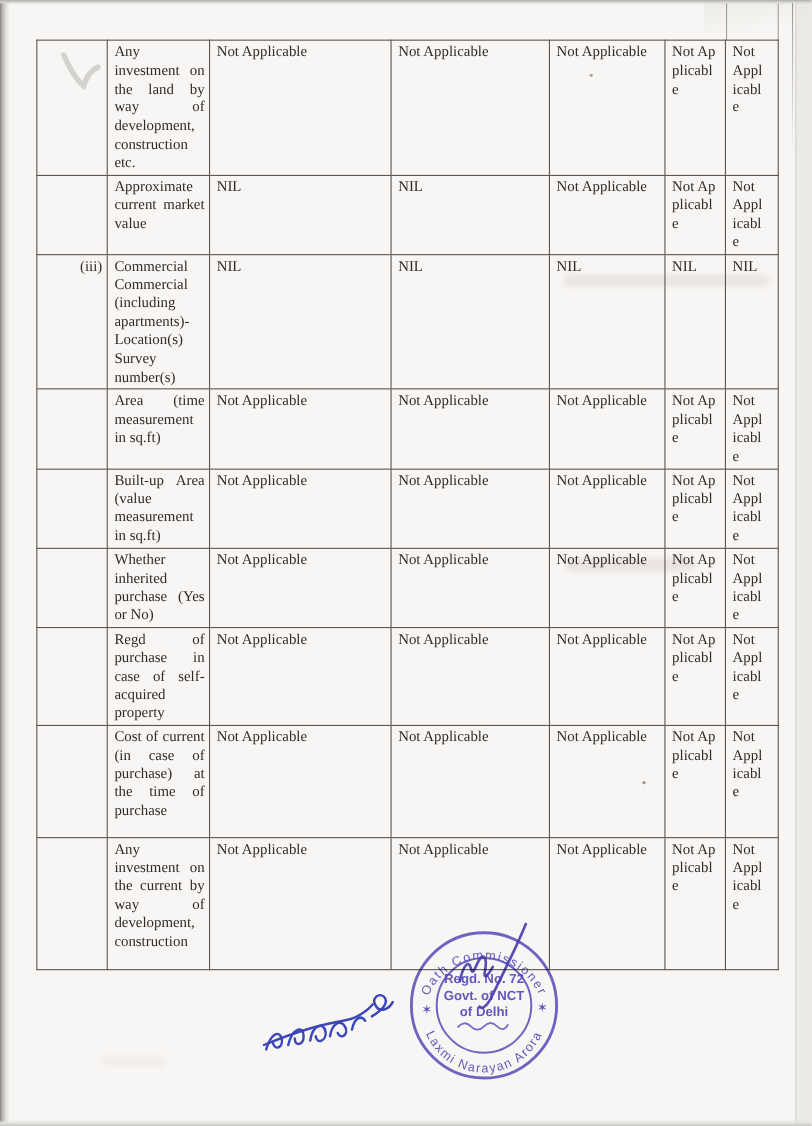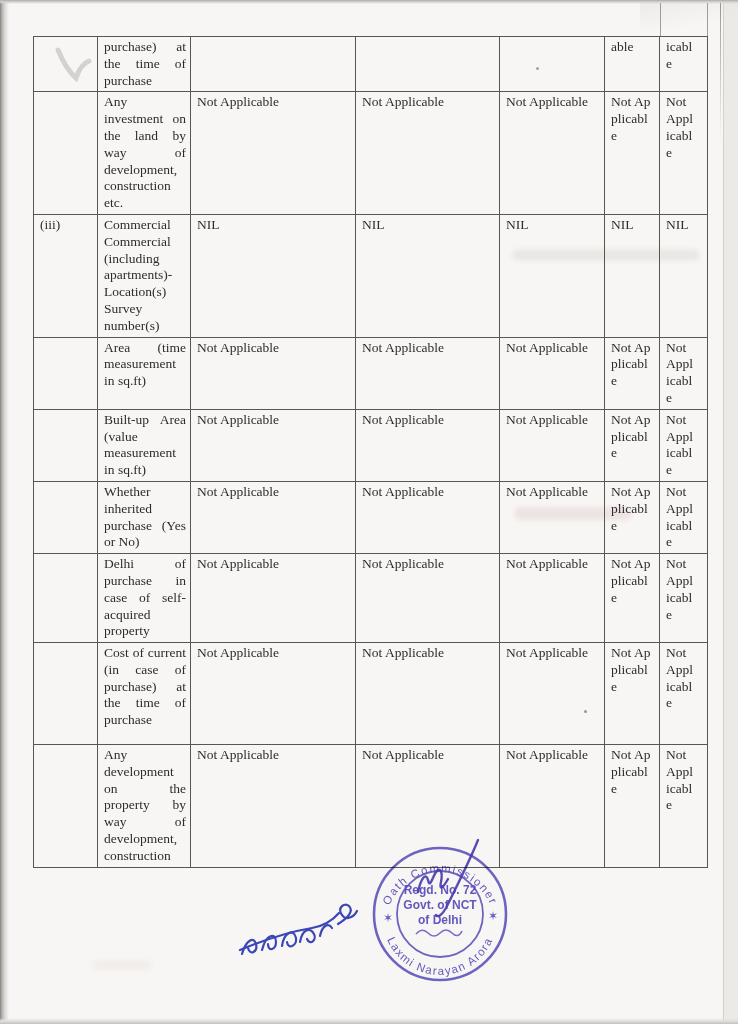--- a/index.html
+++ b/index.html
@@ -22,21 +22,21 @@
   .stub{position:absolute;top:3px;width:1px;height:34px;background:rgba(90,86,80,.55);z-index:3;}
   .stub.a{left:660px;} .stub.b{left:707px;}
   .edge-line-tr{position:absolute;left:720px;top:0;width:1px;height:140px;z-index:3;
     background:linear-gradient(to bottom,rgba(110,107,102,.7),rgba(110,107,102,0));}
 
   
   table.sheet{position:absolute;left:33px;top:36px;border-collapse:collapse;table-layout:fixed;
     width:675px;z-index:4;}
   table.sheet td{border:1px solid #5a564f;vertical-align:top;padding:2px 4px 2px 6px;
     font:13.5px/16.8px "Liberation Serif",serif;color:#2f2b27;overflow:hidden;}
-  td.c1{padding-left:4px;}
+  td.c1{padding-left:4px;text-align:right;}
   td.c2 .inner{display:block;text-align:justify;text-align-last:left;}
   .i6{display:block;width:42px;word-break:break-all;}
   .i7{display:block;width:30px;word-break:break-all;}
 
   
   .checkmark{position:absolute;left:50px;top:42px;z-index:5;opacity:.75;}
 
   
   .bleed{position:absolute;z-index:2;border-radius:6px;filter:blur(2.5px);}
   .bleed1{left:512px;top:249px;width:188px;height:12px;background:#9b8a84;opacity:.14;}
@@ -80,42 +80,42 @@
     <colgroup>
       <col style="width:64px">
         <col style="width:93px">
         <col style="width:165px">
       <col style="width:144px">
         <col style="width:105px">
         <col style="width:55px">
         <col style="width:48px">
     </colgroup>
     <tbody>
-        <tr style="height: 53px;">
-          <td class="c1"><span class="inner i1"></span></td>
-          <td class="c2">
-            <span class="inner i2">purchase) at the time of purchase</span>
-          </td>
-          <td class="c3"><span class="inner i3"></span></td>
-          <td class="c4"><span class="inner i4"></span></td>
-          <td class="c5"><span class="inner i5"></span></td>
-          <td class="c6">
-            <span class="inner i6">able</span>
-          </td>
-          <td class="c7">
-            <span class="inner i7">icabl e</span>
-          </td>
-        </tr>
         <tr style="height: 118px;">
           <td class="c1"><span class="inner i1"></span></td>
           <td class="c2">
             <span class="inner i2">Any investment on the land by way of development, construction etc.</span>
           </td>
           <td class="c3"><span class="inner i3">Not Applicable</span></td>
           <td class="c4"><span class="inner i4">Not Applicable</span></td>
+          <td class="c5"><span class="inner i5">Not Applicable</span></td>
+          <td class="c6">
+            <span class="inner i6">Not Applicable</span>
+          </td>
+          <td class="c7">
+            <span class="inner i7">Not Applicable</span>
+          </td>
+        </tr>
+        <tr style="height: 67px;">
+          <td class="c1"><span class="inner i1"></span></td>
+          <td class="c2">
+            <span class="inner i2">Approximate current market value</span>
+          </td>
+          <td class="c3"><span class="inner i3">NIL</span></td>
+          <td class="c4"><span class="inner i4">NIL</span></td>
           <td class="c5"><span class="inner i5">Not Applicable</span></td>
           <td class="c6">
             <span class="inner i6">Not Applicable</span>
           </td>
           <td class="c7">
             <span class="inner i7">Not Applicable</span>
           </td>
         </tr>
         <tr style="height: 116px;">
           <td class="c1"><span class="inner i1">(iii)</span></td>
@@ -173,21 +173,21 @@
           <td class="c6">
             <span class="inner i6">Not Applicable</span>
           </td>
           <td class="c7">
             <span class="inner i7">Not Applicable</span>
           </td>
         </tr>
         <tr style="height: 86px;">
           <td class="c1"><span class="inner i1"></span></td>
           <td class="c2">
-            <span class="inner i2">Delhi of purchase in case of self-acquired property</span>
+            <span class="inner i2">Regd of purchase in case of self-acquired property</span>
           </td>
           <td class="c3"><span class="inner i3">Not Applicable</span></td>
           <td class="c4"><span class="inner i4">Not Applicable</span></td>
           <td class="c5"><span class="inner i5">Not Applicable</span></td>
           <td class="c6">
             <span class="inner i6">Not Applicable</span>
           </td>
           <td class="c7">
             <span class="inner i7">Not Applicable</span>
           </td>
@@ -203,21 +203,21 @@
           <td class="c6">
             <span class="inner i6">Not Applicable</span>
           </td>
           <td class="c7">
             <span class="inner i7">Not Applicable</span>
           </td>
         </tr>
         <tr style="height: 120px;">
           <td class="c1"><span class="inner i1"></span></td>
           <td class="c2">
-            <span class="inner i2">Any development on the property by way of development, construction</span>
+            <span class="inner i2">Any investment on the current by way of development, construction</span>
           </td>
           <td class="c3"><span class="inner i3">Not Applicable</span></td>
           <td class="c4"><span class="inner i4">Not Applicable</span></td>
           <td class="c5"><span class="inner i5">Not Applicable</span></td>
           <td class="c6">
             <span class="inner i6">Not Applicable</span>
           </td>
           <td class="c7">
             <span class="inner i7">Not Applicable</span>
           </td>

